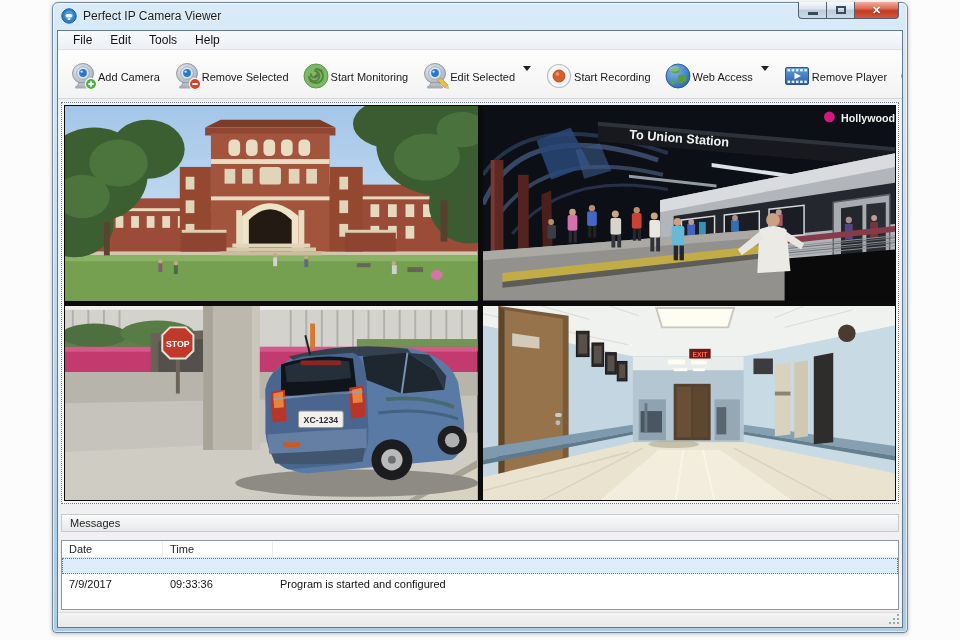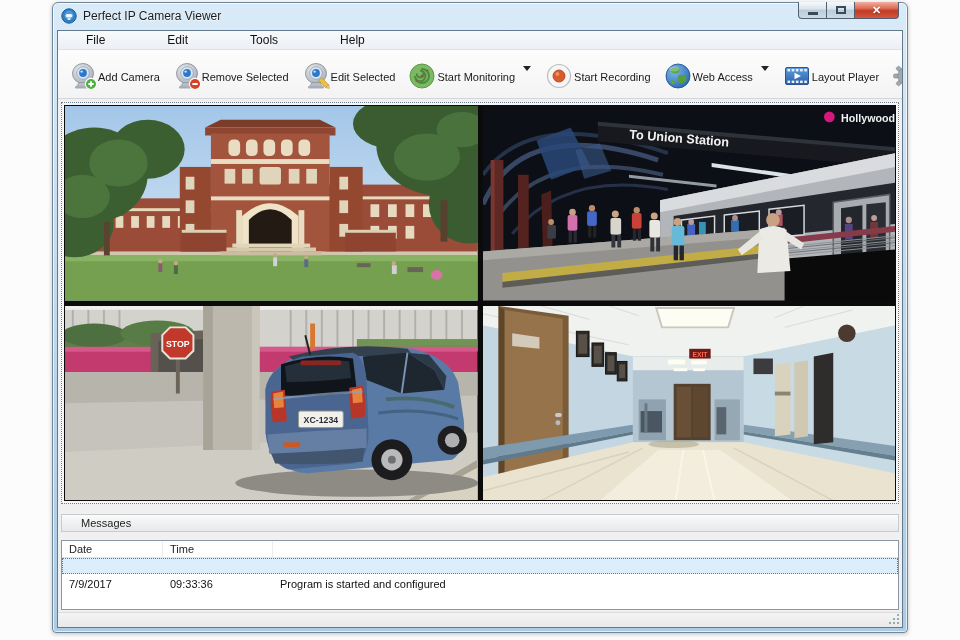--- a/index.html
+++ b/index.html
@@ -27,42 +27,42 @@
   .glyph-min { width:10px; height:3px; background:#3a4a58; margin-top:6px; }
   .glyph-max { width:10px; height:8px; border:2px solid #3a4a58; background:transparent; }
 
   
   .client {
     position:absolute; left:4px; right:4px; top:27px; bottom:4px;
     background:#f0f0f0; border:1px solid #62798e;
     display:flex; flex-direction:column; overflow:hidden;
   }
   .menubar { height:20px; background:linear-gradient(#f8fafc,#eceff4); border-bottom:1px solid #dde2e8;
-    display:flex; align-items:center; padding-left:19px;gap:44px; }
+    display:flex; align-items:center; padding-left:6px; }
   .menu-item { font-size:12px; color:#111; padding:2px 9px; }
 
   .toolbar { height:57px; background:linear-gradient(#fdfdfd,#f3f3f3); border-bottom:1px solid #d4d8dd;
     display:flex; align-items:stretch; padding:2px 2px 0 4px; }
   .tbtn { display:flex; flex-direction:row; align-items:center; justify-content:flex-start;
     padding:3px 5px 2px; border:1px solid transparent; border-radius:3px; }
   .tbtn .ticon { width:30px; height:30px; }
   .tbtn .tlabel { font-size:11px; color:#1a1a1a; white-space:nowrap; margin-top:2px; }
   .tdd { display:flex; align-items:center; padding:0 7px 14px 2px; }
   .tdd .tri { width:0; height:0; border-left:4px solid transparent; border-right:4px solid transparent; border-top:5px solid #222; }
 
   
   .video-panel { flex:1; margin:3px 3px 2px; background:#f6f6f6; border:1px dotted #6e7e8e; padding:2px; }
   .video-grid { width:100%; height:100%; display:grid; grid-template-columns:1fr 1fr; grid-template-rows:1fr 1fr;
     gap:5px; background:#0b0b0b; padding:1px; }
   .cam { background:#000; overflow:hidden; }
   .cam svg { width:100%; height:100%; display:block; }
 
   
   .msg-header { height:20px; margin:8px 3px; background:linear-gradient(#fbfbfb,#e6e8ea);
-    border:1px solid #c8cacc; display:flex; align-items:center; padding-left:19px;
+    border:1px solid #c8cacc; display:flex; align-items:center; padding-left:8px;
     font-size:11px; color:#222; }
   .msg-list { height:82px; margin:0 3px 2px; border:1px solid #8a98a6; background:#fff;
     font-size:11px; overflow:hidden; }
   .msg-cols { display:flex; height:17px; border-bottom:1px solid #e4e4e4; background:#fff; color:#222; }
   .mc { padding:2px 13px 0 7px; border-right:1px solid #ececec; }
   .col-date { width:101px; } .col-time { width:110px; } .col-msg { flex:1; border-right:none; }
   .msg-row { display:flex; height:16px; align-items:center; background:#dcedfc;
     outline:1px dotted #64788c; outline-offset:-1px; color:#111; }
   .msg-row .mc { border-right:none; padding-top:0;margin-top:36px; }
 
@@ -143,43 +143,43 @@
           <path d="M11 21.5 L19 21.5 L21.5 25.5 L8.5 25.5 Z" fill="#b7bdc5" stroke="#8a9098" stroke-width="0.6"></path>
           <rect x="7" y="25" width="16" height="2.6" rx="1.3" fill="#a6adb6"></rect>
           <circle cx="23" cy="23" r="5.6" fill="#d8402a" stroke="#fff" stroke-width="1.1"></circle>
           <rect x="20.3" y="22" width="5.4" height="2" rx="0.6" fill="#fff"></rect>
         </svg>
         <span class="tlabel">Remove Selected</span>
       </div>
 
       <div class="tbtn">
         <svg class="ticon" viewBox="0 0 30 30">
+          <circle cx="15" cy="15" r="12" fill="#7cb964" stroke="#5c9a46" stroke-width="1"></circle>
+          <path d="M15 8 a7 7 0 1 1 -7 7 a5.2 5.2 0 1 0 5.2 -5.2 a3.4 3.4 0 1 1 -3.4 3.4" fill="none" stroke="#4e8a3c" stroke-width="2" stroke-linecap="round"></path>
+          <circle cx="15" cy="15" r="1.6" fill="#8a5a4a"></circle>
+          <circle cx="20.5" cy="9.5" r="1.1" fill="#8a5a4a"></circle>
+          <circle cx="9.5" cy="20" r="1" fill="#8a5a4a"></circle>
+        </svg>
+        <span class="tlabel">Start Monitoring</span>
+      </div>
+
+      <div class="tbtn">
+        <svg class="ticon" viewBox="0 0 30 30">
           <ellipse cx="15" cy="12.5" rx="10.5" ry="10" fill="url(#wg1)" stroke="#80888f" stroke-width="0.8"></ellipse>
           <circle cx="15" cy="12" r="6.3" fill="#d6e6f4" stroke="#8a98a8" stroke-width="0.7"></circle>
           <circle cx="15" cy="12" r="3.9" fill="#2f78c8"></circle>
           <circle cx="13.6" cy="10.6" r="1.2" fill="#bfe0ff"></circle>
           <path d="M11 21.5 L19 21.5 L21.5 25.5 L8.5 25.5 Z" fill="#b7bdc5" stroke="#8a9098" stroke-width="0.6"></path>
           <rect x="7" y="25" width="16" height="2.6" rx="1.3" fill="#a6adb6"></rect>
           <g transform="rotate(45 22 21)">
             <rect x="18" y="19" width="10" height="4" fill="#f0c040" stroke="#b08820" stroke-width="0.6"></rect>
             <polygon points="28,19 31,21 28,23" fill="#e8dcc8" stroke="#b08820" stroke-width="0.5"></polygon>
           </g>
         </svg>
         <span class="tlabel">Edit Selected</span>
-      </div>
-
-      <div class="tbtn">
-        <svg class="ticon" viewBox="0 0 30 30">
-          <circle cx="15" cy="15" r="12" fill="#7cb964" stroke="#5c9a46" stroke-width="1"></circle>
-          <path d="M15 8 a7 7 0 1 1 -7 7 a5.2 5.2 0 1 0 5.2 -5.2 a3.4 3.4 0 1 1 -3.4 3.4" fill="none" stroke="#4e8a3c" stroke-width="2" stroke-linecap="round"></path>
-          <circle cx="15" cy="15" r="1.6" fill="#8a5a4a"></circle>
-          <circle cx="20.5" cy="9.5" r="1.1" fill="#8a5a4a"></circle>
-          <circle cx="9.5" cy="20" r="1" fill="#8a5a4a"></circle>
-        </svg>
-        <span class="tlabel">Start Monitoring</span>
       </div>
       <div class="tdd">
           <div class="tri"></div>
         </div>
 
       <div class="tbtn">
         <svg class="ticon" viewBox="0 0 30 30">
           <circle cx="15" cy="15" r="11.5" fill="#f6f6f6" stroke="#bdbdbd" stroke-width="1.2"></circle>
           <circle cx="15" cy="15" r="6" fill="#d85c2c"></circle>
           <circle cx="13.4" cy="13" r="2" fill="#ef9a6e" opacity="0.85"></circle>
@@ -226,21 +226,21 @@
               <rect x="18.1" y="8" width="2.6" height="2.4"></rect>
               <rect x="22.3" y="8" width="2.6" height="2.4"></rect>
             <rect x="5.5" y="19.6" width="2.6" height="2.4"></rect>
               <rect x="9.7" y="19.6" width="2.6" height="2.4"></rect>
               <rect x="13.9" y="19.6" width="2.6" height="2.4"></rect>
               <rect x="18.1" y="19.6" width="2.6" height="2.4"></rect>
               <rect x="22.3" y="19.6" width="2.6" height="2.4"></rect>
           </g>
           <polygon points="12.5,11.8 12.5,18.2 19,15" fill="#ffffff"></polygon>
         </svg>
-        <span class="tlabel">Layout Player</span>
+        <span class="tlabel">Remove Player</span>
       </div>
 
       <div class="tbtn">
         <svg class="ticon" viewBox="0 0 30 30">
           <g fill="#a2a8ae" stroke="#7e848c" stroke-width="0.6">
             <rect x="13" y="2.5" width="4" height="6" rx="1.4"></rect>
             <rect x="13" y="21.5" width="4" height="6" rx="1.4"></rect>
             <rect x="13" y="2.5" width="4" height="6" rx="1.4" transform="rotate(45 15 15)"></rect>
             <rect x="13" y="21.5" width="4" height="6" rx="1.4" transform="rotate(45 15 15)"></rect>
             <rect x="13" y="2.5" width="4" height="6" rx="1.4" transform="rotate(90 15 15)"></rect>

